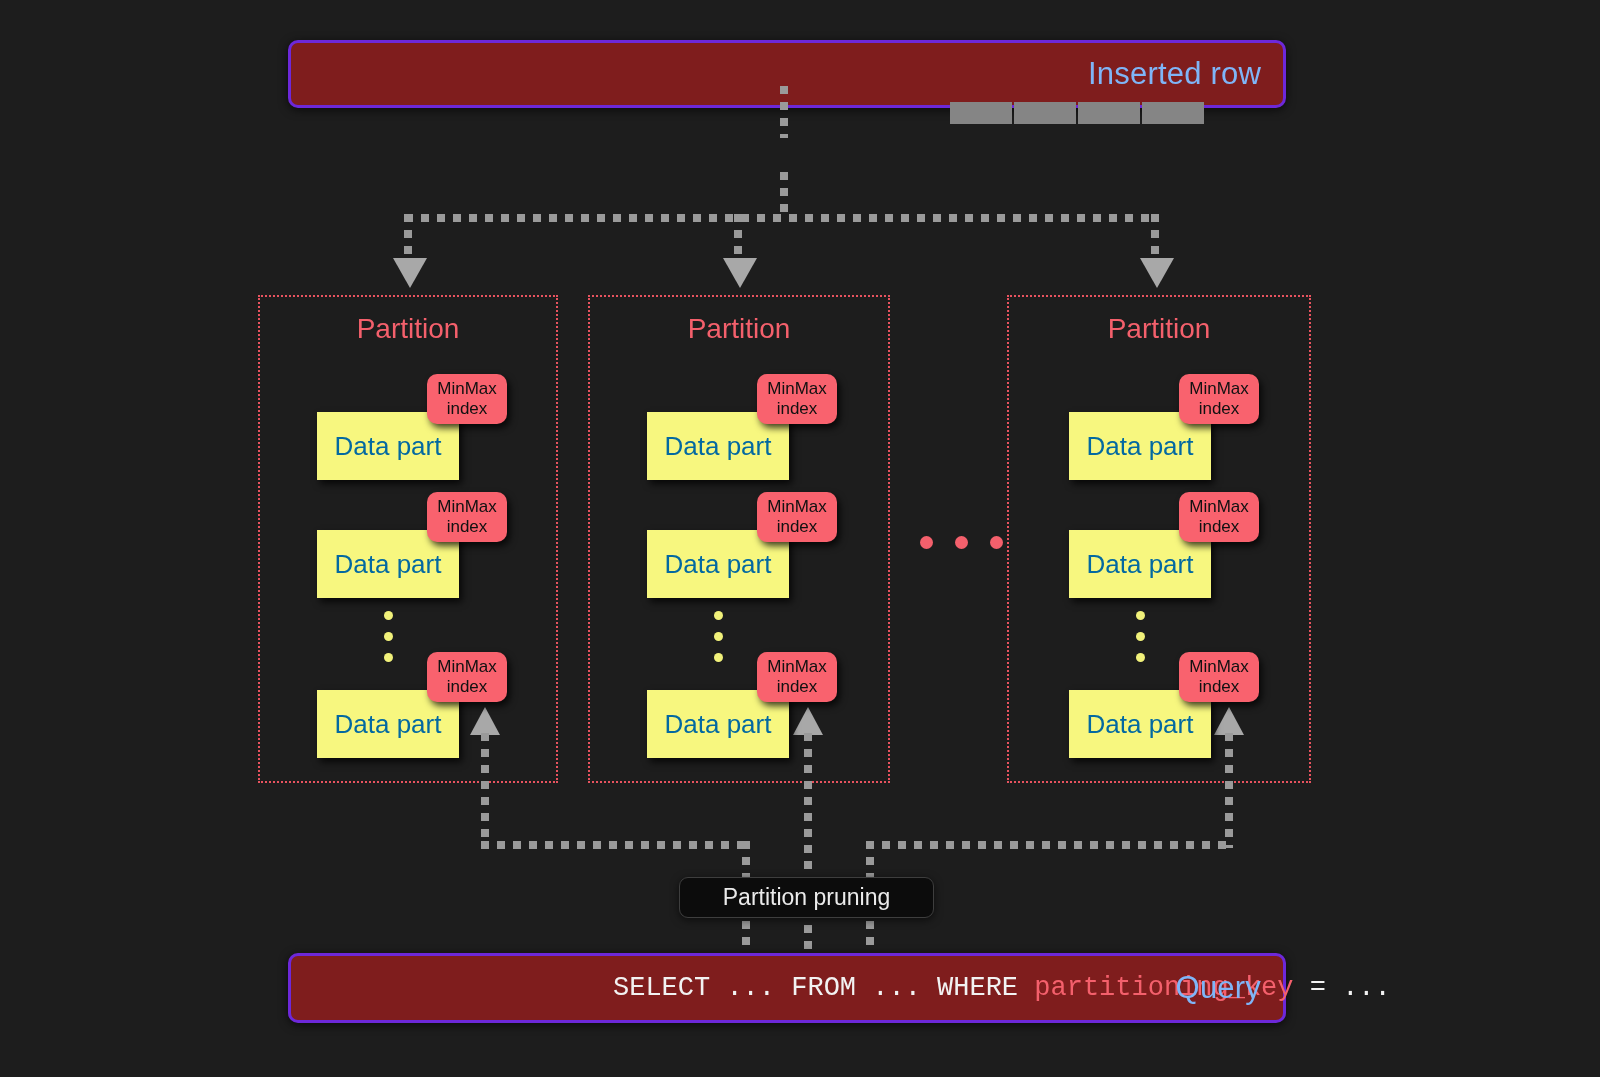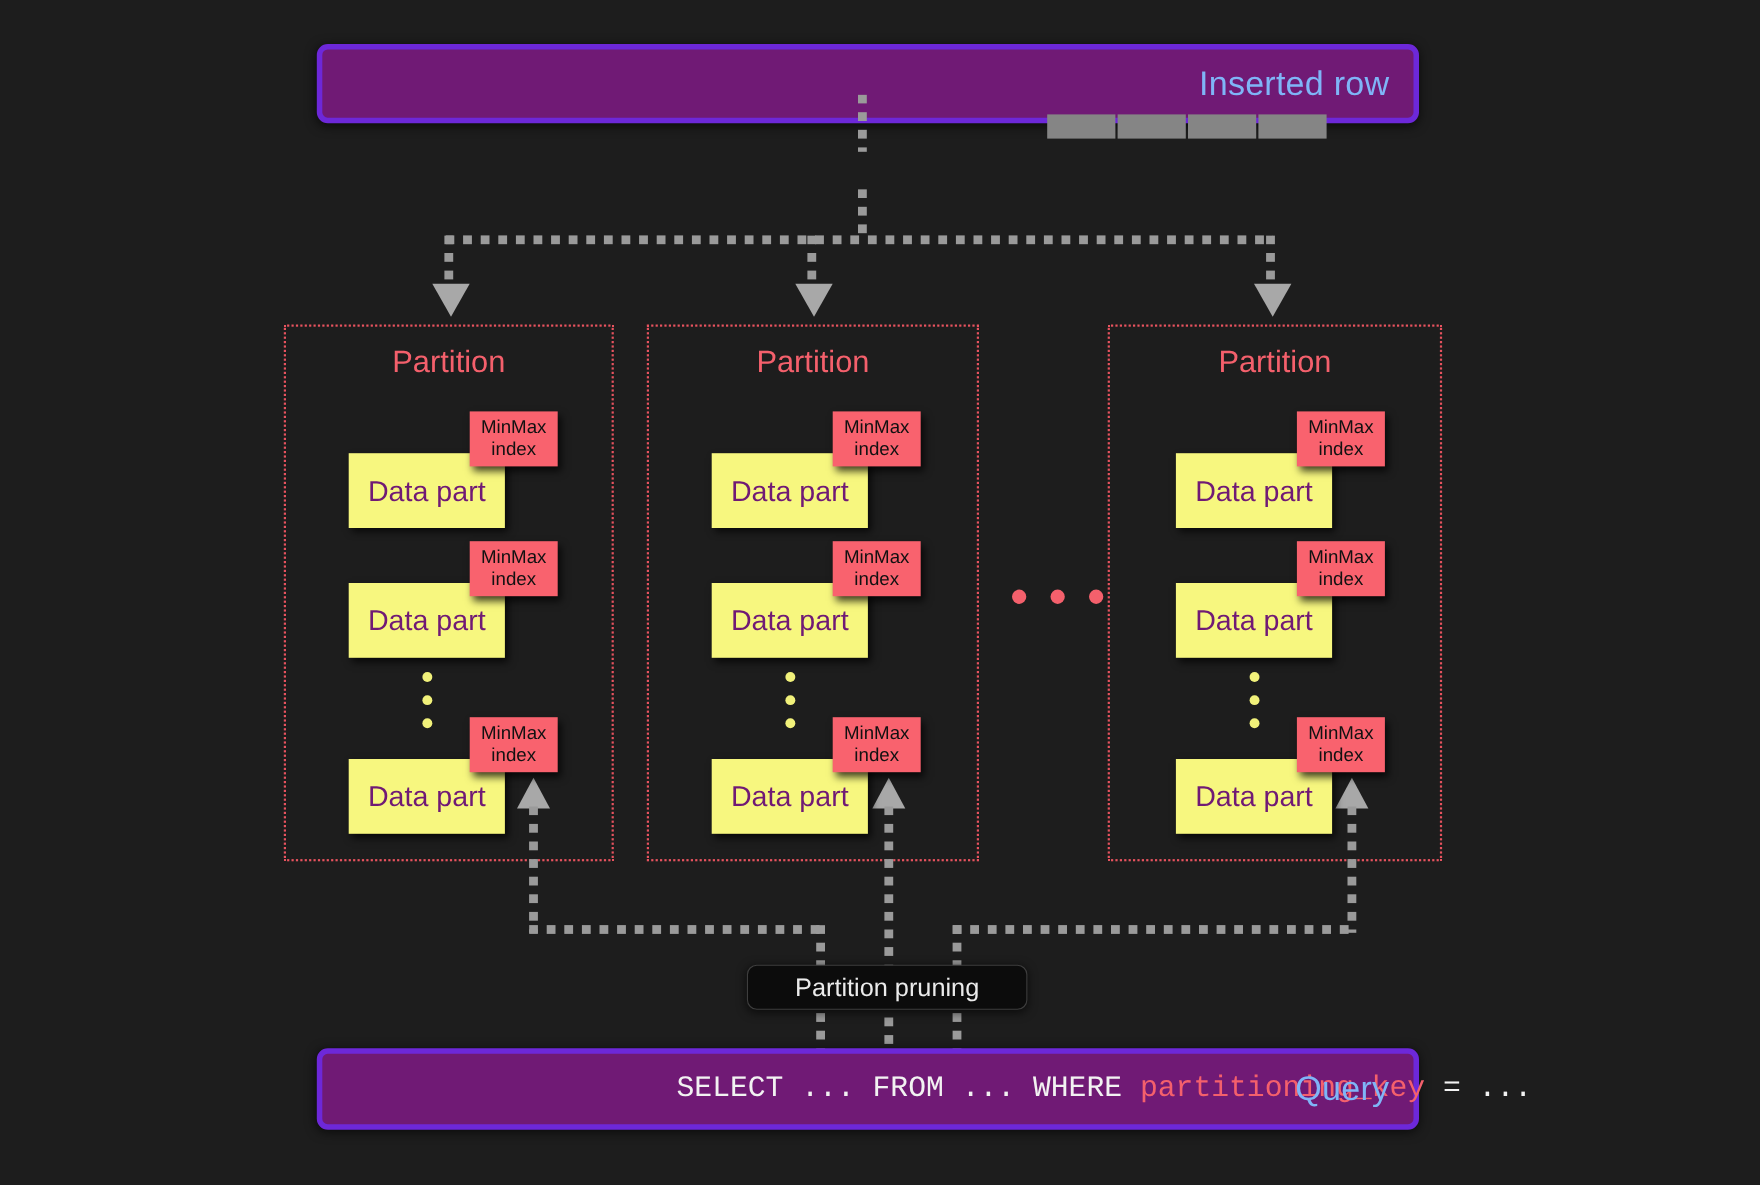--- a/index.html
+++ b/index.html
@@ -32,22 +32,22 @@
   .arrow-up{
     position:absolute;width:0;height:0;
     border-left:15px solid transparent;
     border-right:15px solid transparent;
     border-bottom:28px solid #a8a8a8;
   }
 
   
   .banner{
     position:absolute;
-    background:#701a75;
-    border:5px solid #6d28d9;
+    background:#7f1d1d;
+    border:3px solid #6d28d9;
     border-radius:10px;
     box-shadow:0 2px 10px rgba(0,0,0,.65);
   }
   #inserted-banner{left:288px;top:40px;width:992px;height:62px;}
   #query-banner{left:288px;top:953px;width:992px;height:64px;}
 
   .banner-label{
     position:absolute;right:22px;top:50%;transform:translateY(-50%);
     color:#7fb5f7;font-size:31px;letter-spacing:.2px;white-space:nowrap;
   }
@@ -96,32 +96,33 @@
     text-align:center;color:#f4606c;font-size:28px;
   }
 
   
   .cluster{position:absolute;}
   .data-part{
     position:absolute;
     width:142px;height:68px;
     background:#f7f77f;
     display:flex;align-items:center;justify-content:center;
-    color:#701a75;font-size:26px;
+    color:#0369a1;font-size:26px;
     box-shadow:3px 4px 7px rgba(0,0,0,.75);
     z-index:2;
   }
   .minmax{
     position:absolute;
     width:80px;height:50px;
     background:#f9626e;
     color:#111;font-size:17px;line-height:1.16;
     display:flex;align-items:center;justify-content:center;text-align:center;
     box-shadow:3px 4px 7px rgba(0,0,0,.75);
     z-index:3;
+    border-radius:10px;
   }
 
   
   .vdots{position:absolute;display:flex;flex-direction:column;gap:12px;}
   .vdots i{display:block;width:9px;height:9px;border-radius:50%;background:#f1f17a;}
 
   
   #partition-ellipsis{position:absolute;left:920px;top:536px;display:flex;gap:22px;}
   #partition-ellipsis i{display:block;width:13px;height:13px;border-radius:50%;background:#f4606c;}
 </style>

